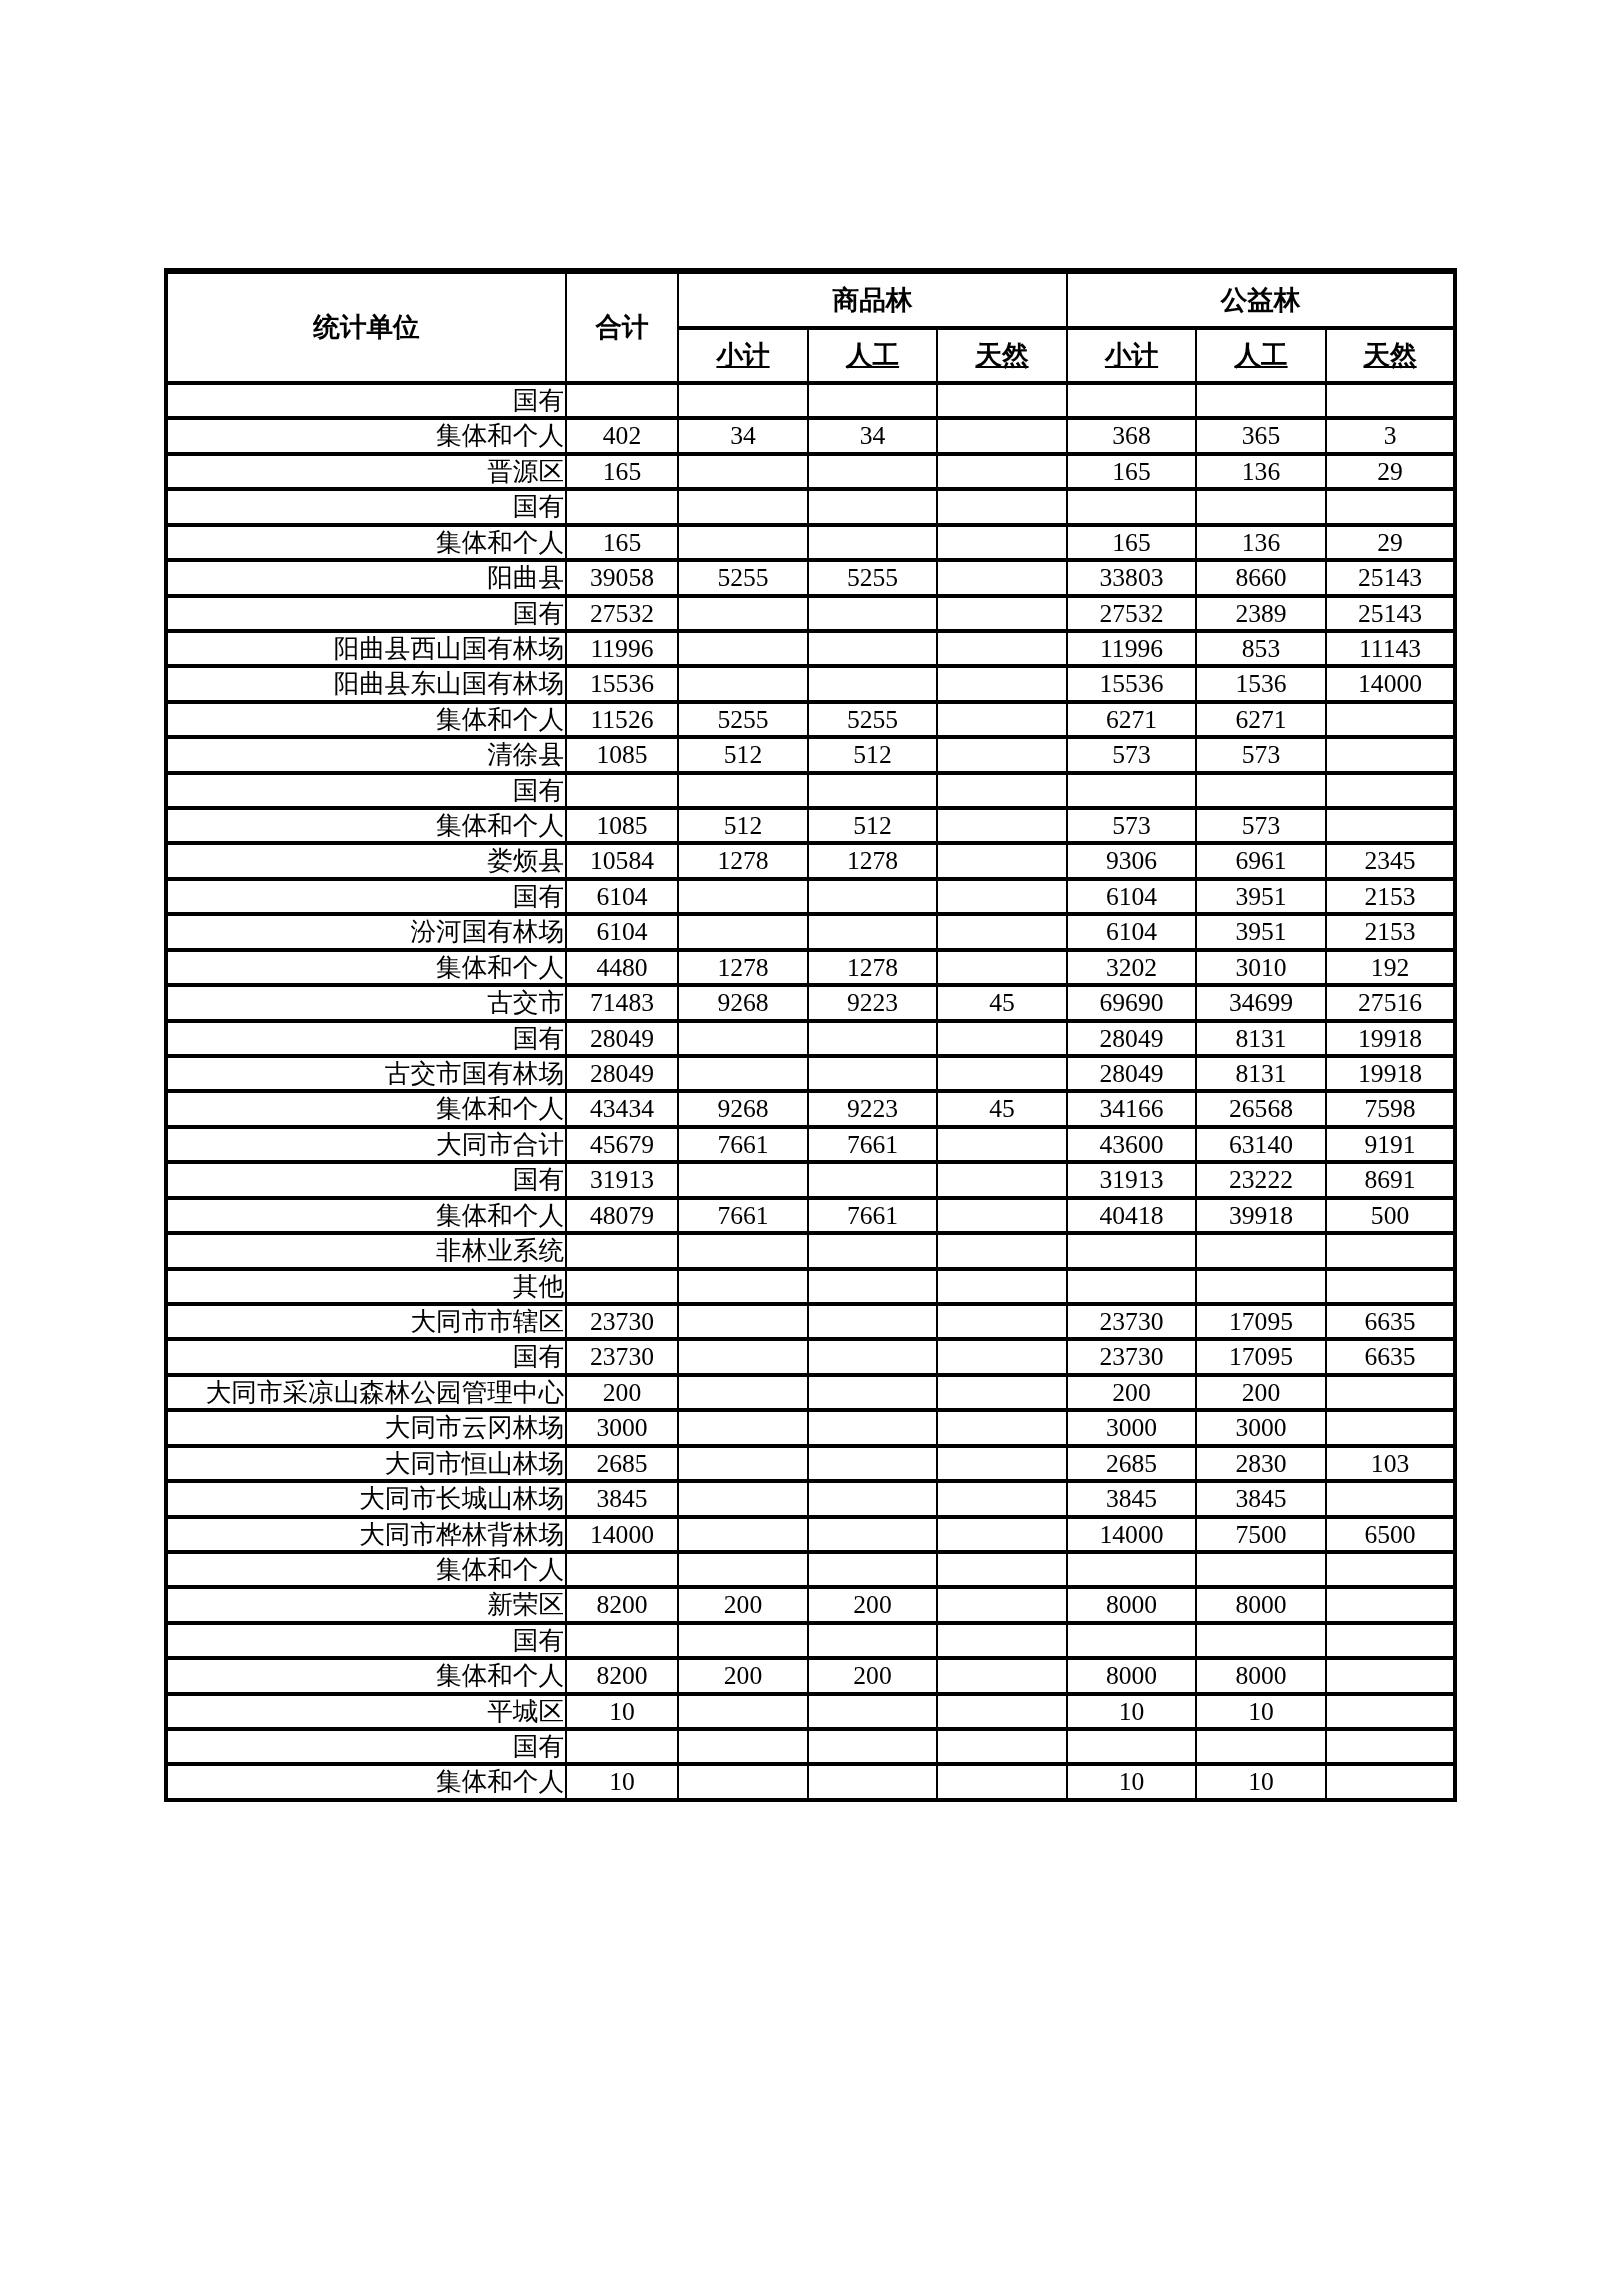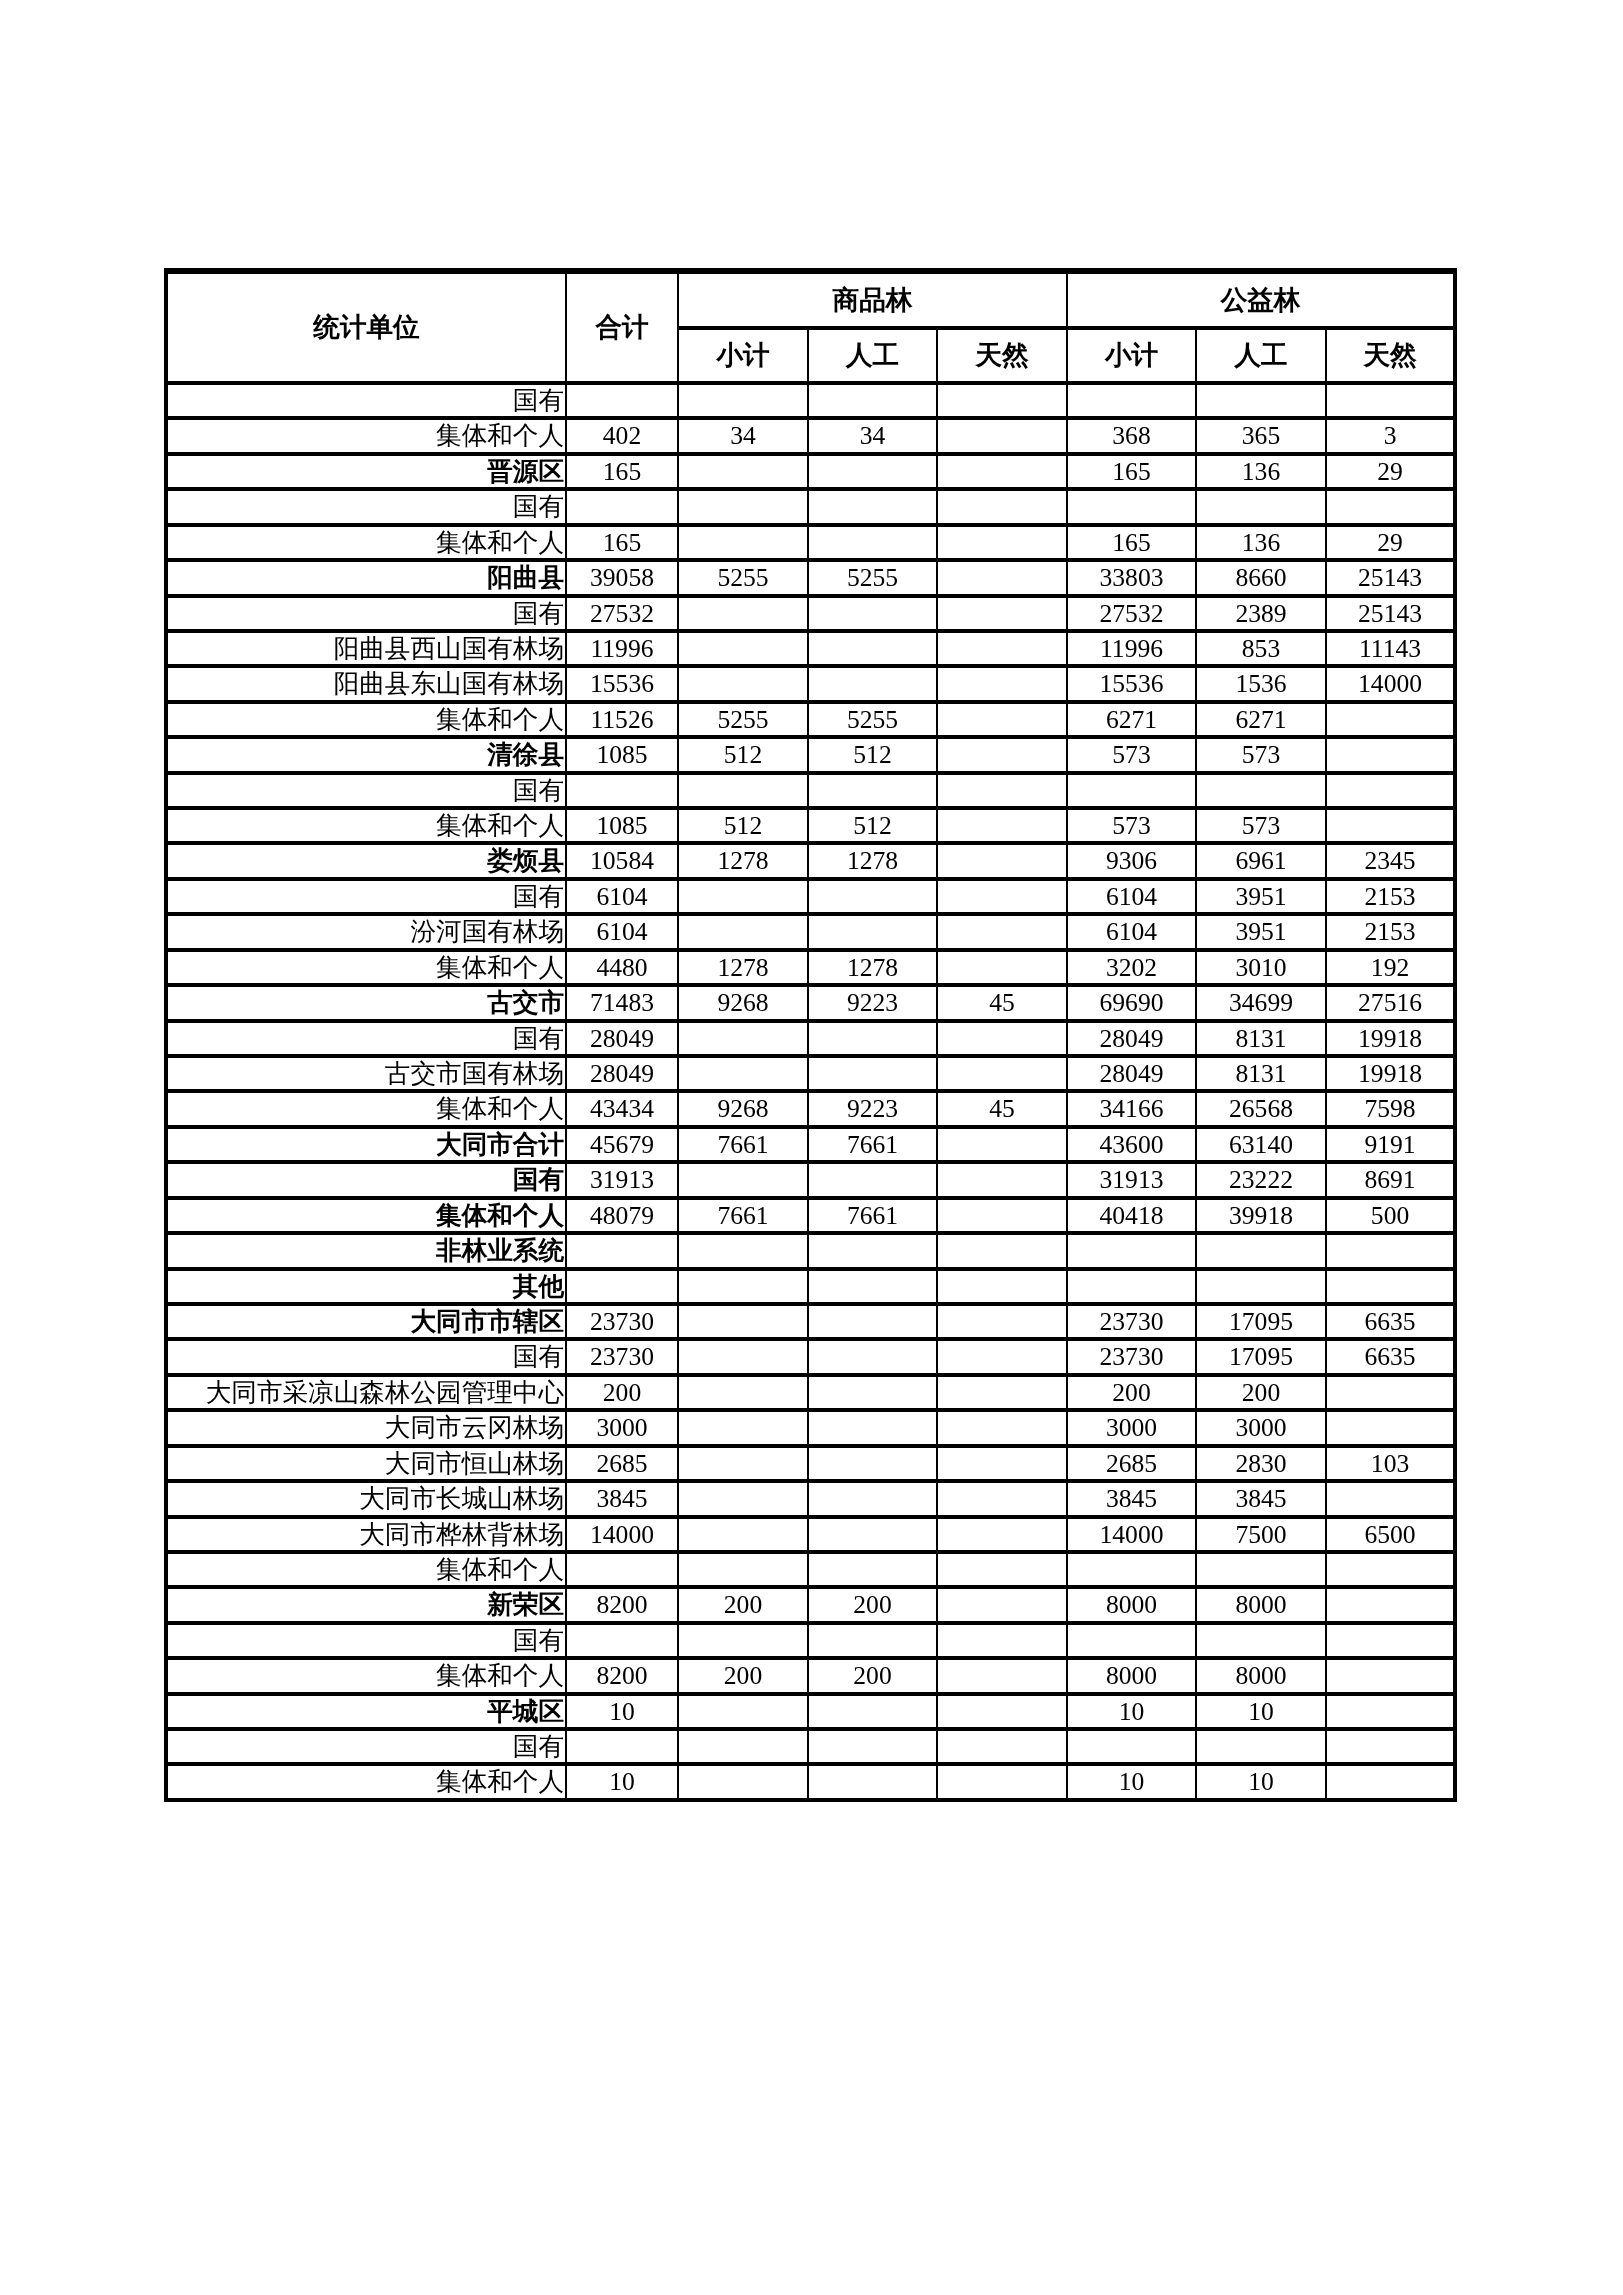--- a/index.html
+++ b/index.html
@@ -35,33 +35,33 @@
     line-height: 1.15;
   }
   .stats thead th {
     font-size: 26.6px;
     font-weight: bold;
     text-align: center;
     vertical-align: middle;
     background: #fff;
   }
   .stats thead tr.h1 { height: 57px; }
-  .stats thead tr.h2 { height: 55px; }
+  .stats thead tr.h2 { height: 55px; text-decoration: underline; }
   .stats td {
     font-size: 25.6px;
     vertical-align: middle;
     background: #fff;
   }
   td.c-name {
     text-align: right;
     padding-left: 6.1px;
     white-space: nowrap;
   }
   td.c-name.indent { padding-left: 33px; font-family: Liberation Serif, serif; }
-  td.c-name.bold { font-weight: bold; }
+  td.c-name.bold { font-weight: normal; }
   td.c-val { text-align: center; padding: 0; }
 </style>
 </head>
 <body>
 
 <div class="table-wrap">
   <table class="stats">
     <colgroup>
       <col style="width:400px">
       <col style="width:112px">

